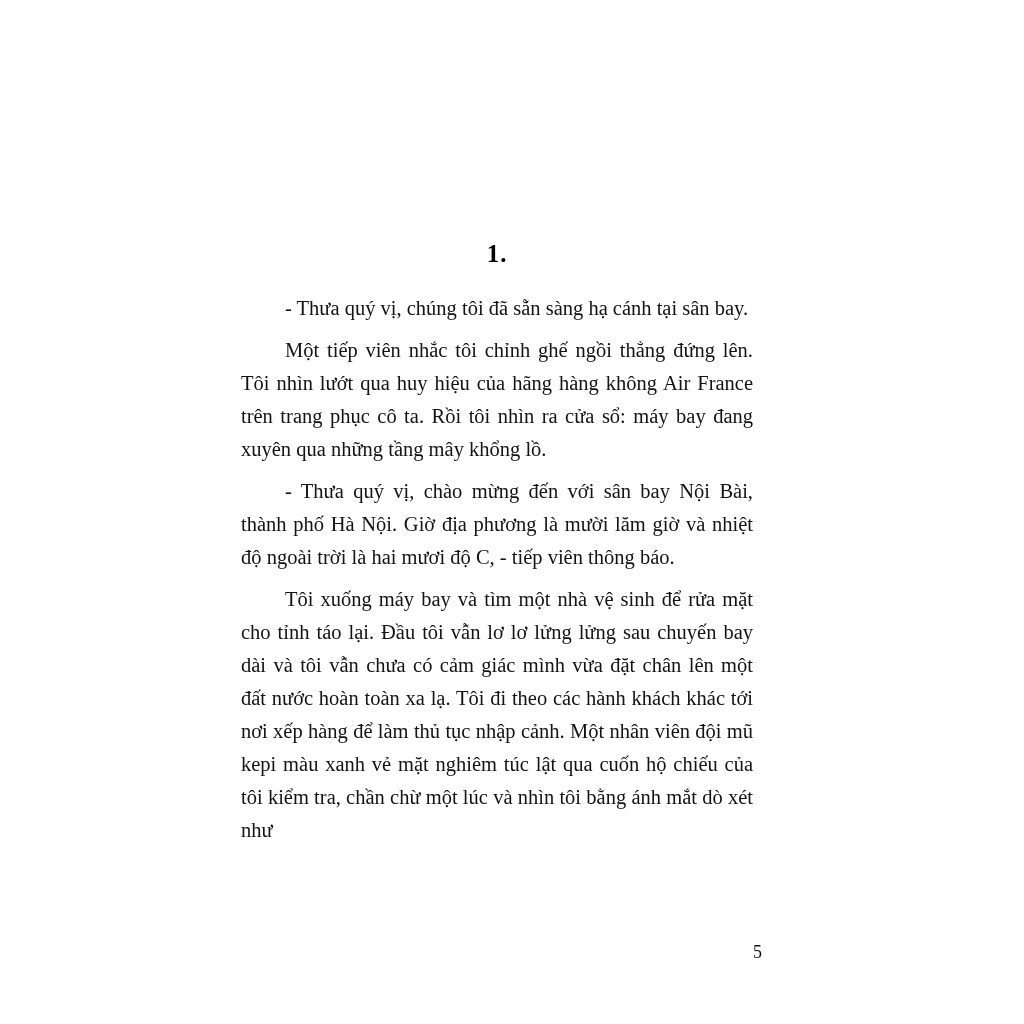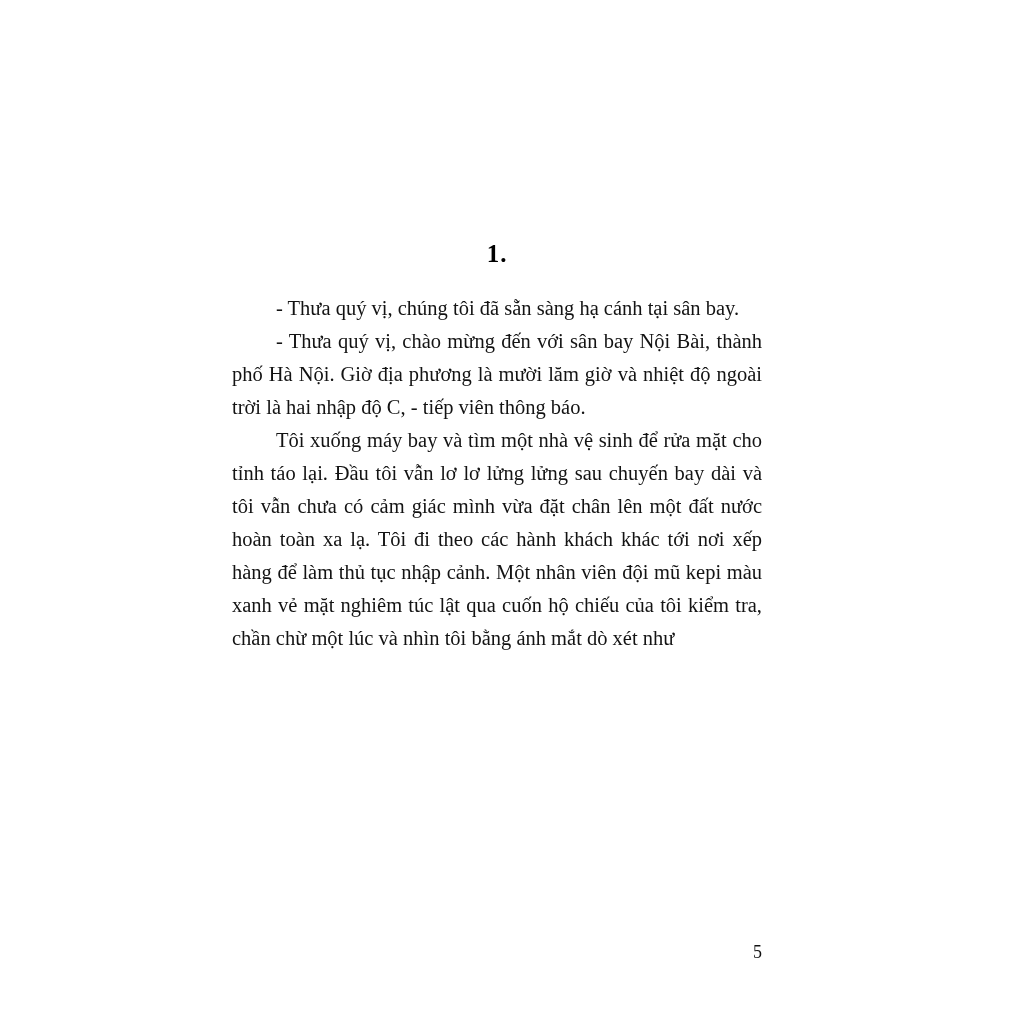--- a/index.html
+++ b/index.html
@@ -28,37 +28,38 @@
     text-align: center;
     letter-spacing: 1px;
     margin: 0 0 24px 0;
     color: #000000;
   }
   .para {
     font-size: 20.5px;
     line-height: 33px;
     text-align: justify;
     text-justify: inter-word;
-    margin: 0;
+    margin: 9px;
     text-indent: 44px;
     hyphens: none;
     color: #131313;
   }
   .page-number {
     position: absolute;
     right: 262px;
     top: 942px;
     font-size: 18px;
     color: #111111;
   }
 </style>
 </head>
 <body>
 
 <div class="page">
   <div class="text-block">
     <div class="chapter-number">1.</div>
     <p class="para">- Thưa quý vị, chúng tôi đã sẵn sàng hạ cánh tại sân bay.</p>
-    <p class="para">- Thưa quý vị, chào mừng đến với sân bay Nội Bài, thành phố Hà Nội. Giờ địa phương là mười lăm giờ và nhiệt độ ngoài trời là hai nhập độ C, - tiếp viên thông báo.</p>
+    <p class="para">Một tiếp viên nhắc tôi chỉnh ghế ngồi thẳng đứng lên. Tôi nhìn lướt qua huy hiệu của hãng hàng không Air France trên trang phục cô ta. Rồi tôi nhìn ra cửa sổ: máy bay đang xuyên qua những tầng mây khổng lồ.</p>
+    <p class="para">- Thưa quý vị, chào mừng đến với sân bay Nội Bài, thành phố Hà Nội. Giờ địa phương là mười lăm giờ và nhiệt độ ngoài trời là hai mươi độ C, - tiếp viên thông báo.</p>
     <p class="para">Tôi xuống máy bay và tìm một nhà vệ sinh để rửa mặt cho tỉnh táo lại. Đầu tôi vẫn lơ lơ lửng lửng sau chuyến bay dài và tôi vẫn chưa có cảm giác mình vừa đặt chân lên một đất nước hoàn toàn xa lạ. Tôi đi theo các hành khách khác tới nơi xếp hàng để làm thủ tục nhập cảnh. Một nhân viên đội mũ kepi màu xanh vẻ mặt nghiêm túc lật qua cuốn hộ chiếu của tôi kiểm tra, chần chừ một lúc và nhìn tôi bằng ánh mắt dò xét như</p>
   </div>
   <div class="page-number">5</div>
 </div>
 
 </body></html>

